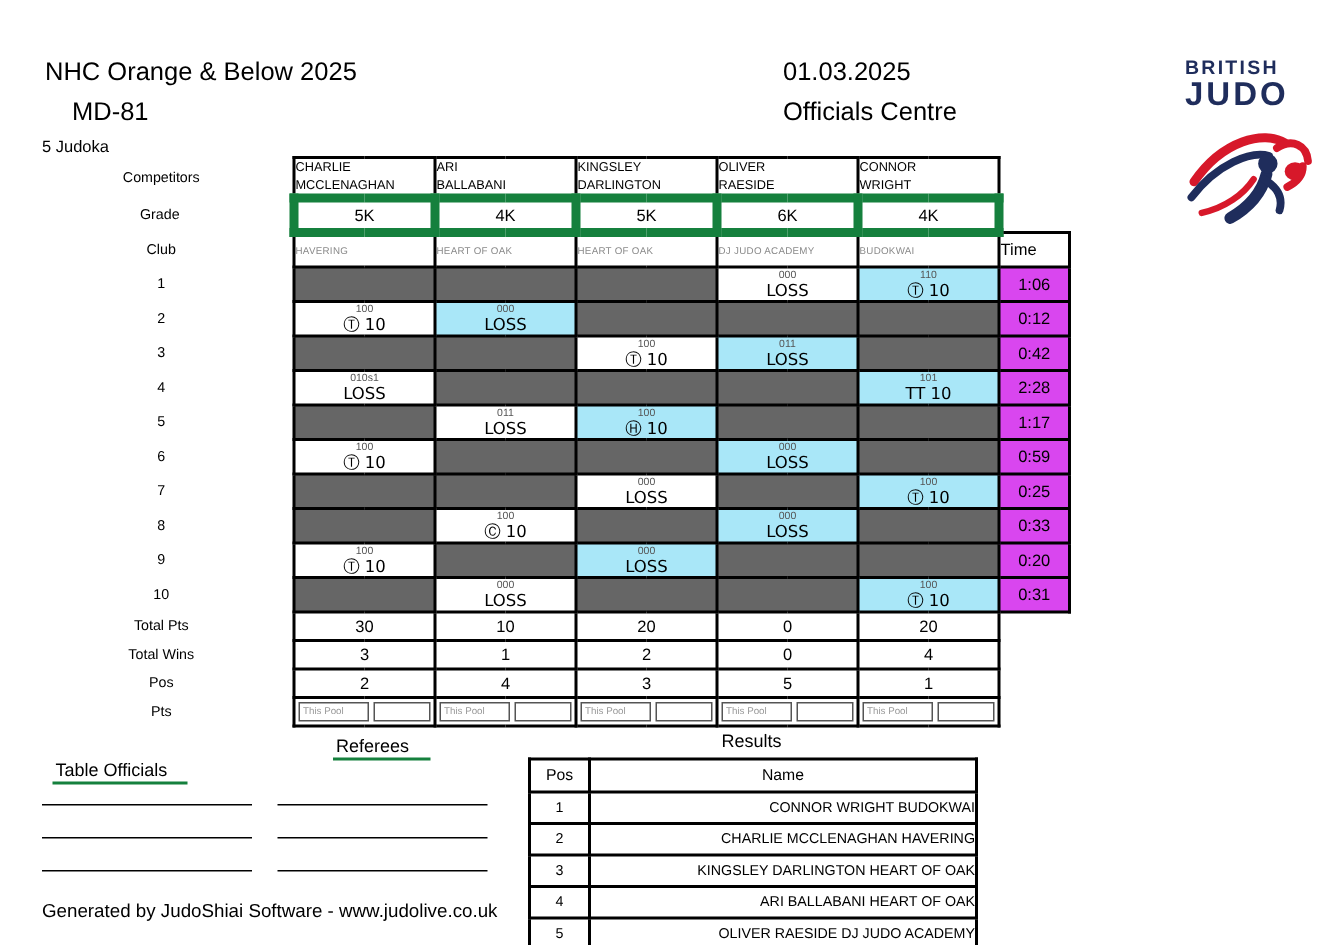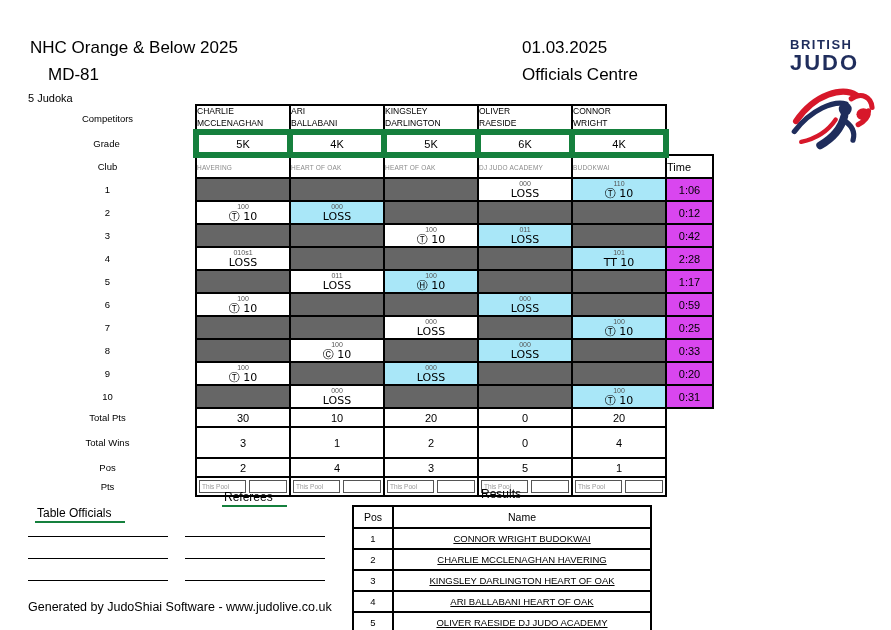--- a/index.html
+++ b/index.html
@@ -43,21 +43,21 @@
   .pp > div { border:1px solid #555; }
   .pp .pa { flex:1.2; font-size:6.5px; color:#999; padding:2px 0 0 2px; overflow:hidden; white-space:nowrap; }
   .pp .pb { flex:1; }
 
   
   .res-title { left:352px; top:487px; width:298px; text-align:center; font-size:12px; }
   table.res { position:absolute; left:352px; top:505px; border-collapse:collapse; table-layout:fixed; width:298px; }
   table.res td { border:2px solid #000; padding:0; font-size:9.5px; height:19px; background:#fff; }
   table.res tr.h td { font-size:10.5px; text-align:center; height:20px; }
   td.rpos { text-align:center; }
-  td.rname{ text-align:center; padding-left:8px;text-decoration:underline; }
+  td.rname{ text-align:right; padding-left:8px; }
 
   
   .off-lab { font-size:12px; }
   .off-lab span { border-bottom:2px solid #15803d; padding:0 14px 1px 2px; }
   .tbl-off { left:35px;  top:506px; }
   .refs    { left:222px; top:490px; }
   .sig { height:0; border-top:1.6px solid #000; width:140px; }
   .footer { left:28px; top:600px; font-size:12.5px;text-align:center; }
 </style>
 </head>
@@ -312,21 +312,21 @@
   <tr style="height:19px">
     <td class="lbl">Total Pts</td>
     <td class="tot" colspan="2">30</td>
     <td class="tot" colspan="2">10</td>
     <td class="tot" colspan="2">20</td>
     <td class="tot" colspan="2">0</td>
     <td class="tot" colspan="2">20</td>
     <td class="ghost"></td>
   </tr>
 
-  <tr style="height:31px">
+  <tr style="height:19px">
     <td class="lbl">Total Wins</td>
     <td class="tot" colspan="2">3</td>
     <td class="tot" colspan="2">1</td>
     <td class="tot" colspan="2">2</td>
     <td class="tot" colspan="2">0</td>
     <td class="tot" colspan="2">4</td>
     <td class="ghost"></td>
   </tr>
 
   <tr style="height:19px">

